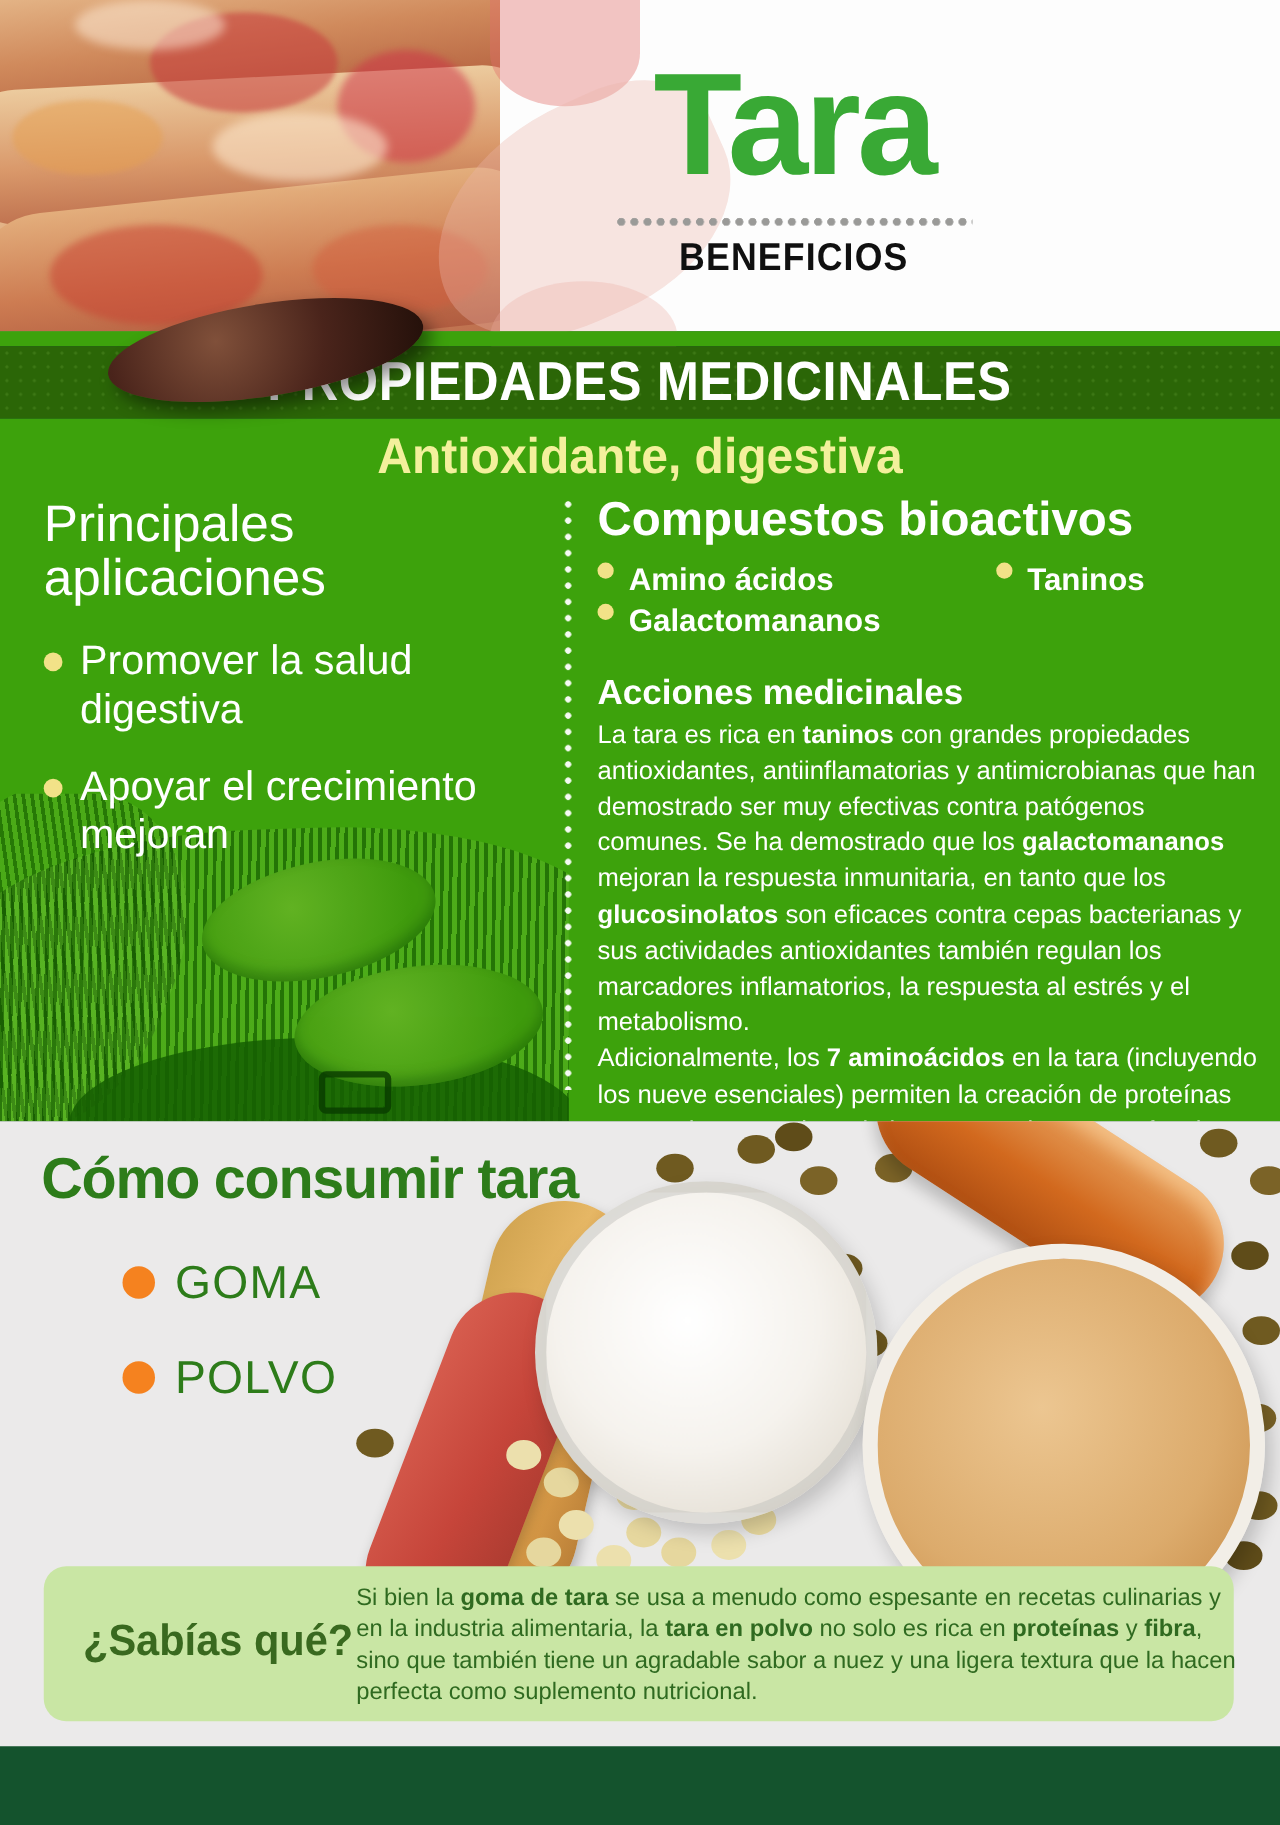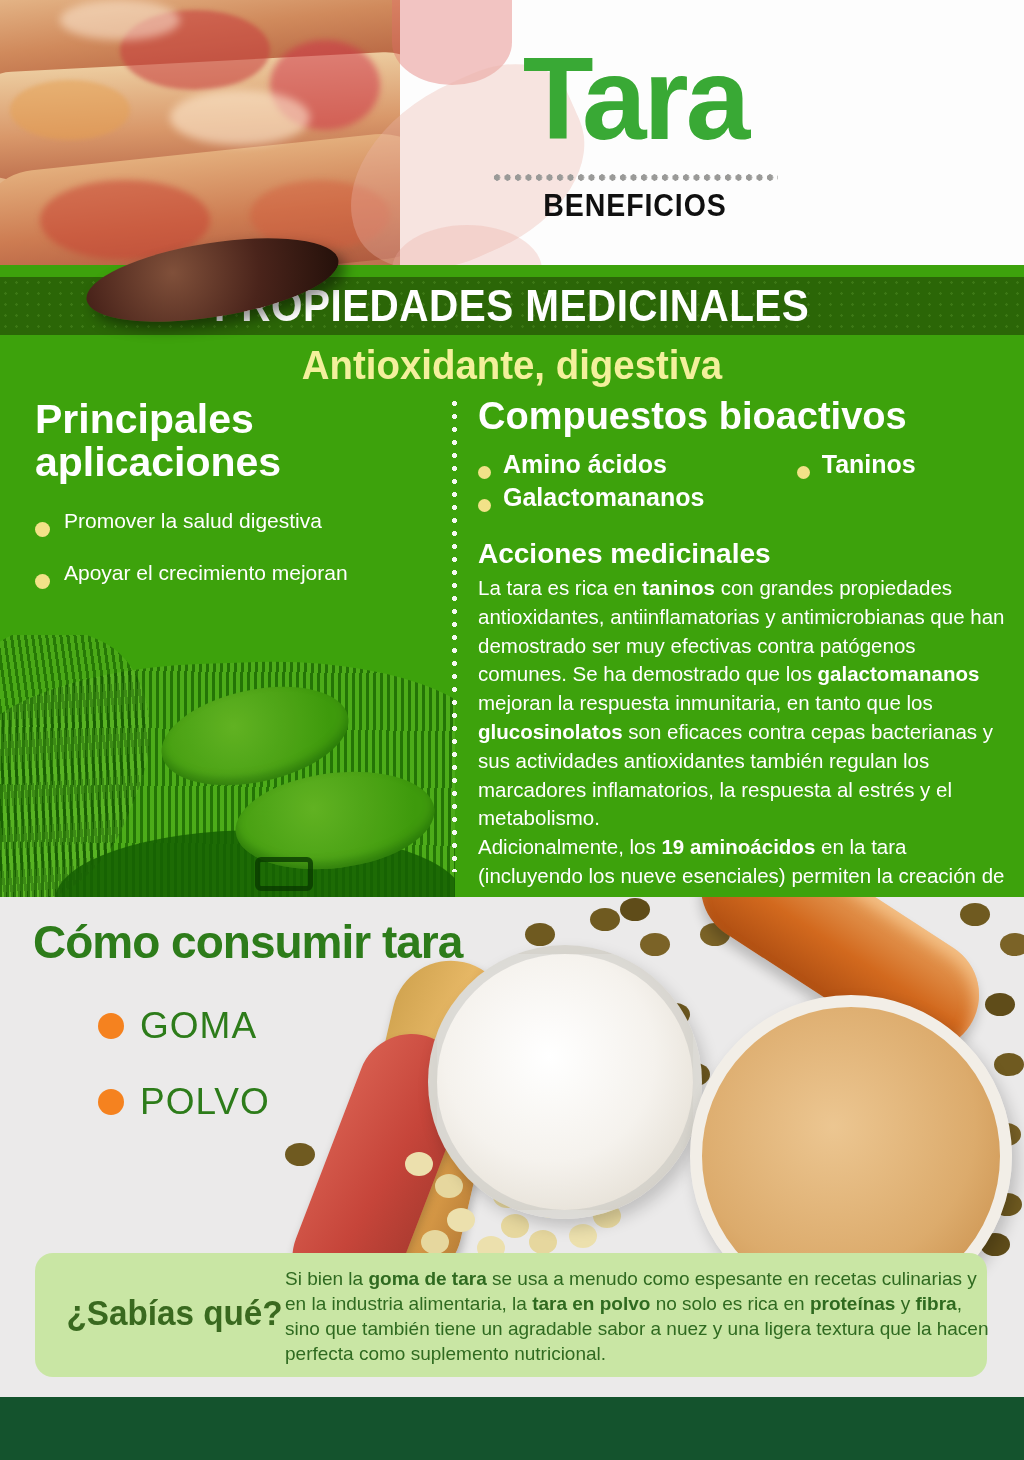--- a/index.html
+++ b/index.html
@@ -61,33 +61,33 @@
       border-radius:45%;
       background:repeating-linear-gradient(60deg, rgba(10,66,0,.45) 0 3px, rgba(140,210,80,.18) 3px 7px); }
   .hand { position:absolute; border-radius:50%; background:radial-gradient(circle at 40% 35%,#63b324,#3f9a0d 75%); box-shadow:inset 0 -6px 10px rgba(0,60,0,.35); }
   .hand1 { left:160px; top:55px; width:190px; height:92px; transform:rotate(-12deg); }
   .hand2 { left:235px; top:138px; width:200px; height:95px; transform:rotate(-7deg); }
   .pants { position:absolute; left:55px; top:195px; width:410px; height:140px; border-radius:50% 50% 0 0;
       background:rgba(20,92,2,.85); }
   .belt-buckle { position:absolute; left:255px; top:222px; width:58px; height:34px; border:5px solid rgba(6,54,0,.8); border-radius:6px; }
 
   .col-left { position:absolute; left:35px; top:63px; width:405px; }
-  .col-left h3 { font-size:41px; font-weight:bold; color:#ffffff; line-height:1.04; margin-bottom:26px; }
+  .col-left h3 { font-size:41px; font-weight:normal; color:#ffffff; line-height:1.04; margin-bottom:26px; }
   .app-item { display:flex; margin-bottom:24px; }
   .dot-y { flex:0 0 auto; width:15px; height:15px; border-radius:50%; background:#f2e288; margin:13px 14px 0 0; }
-  .app-item .txt { font-size:21px; color:#ffffff; line-height:1.16; }
+  .app-item .txt { font-size:33px; color:#ffffff; line-height:1.16; }
 
   .divider-v { position:absolute; left:451px; top:65px; width:7px; height:472px;
       background-image:radial-gradient(circle at 3.5px 3.5px, rgba(255,255,255,.95) 2.3px, transparent 2.7px);
       background-size:7px 13px; background-repeat:repeat-y; }
 
   .col-right { position:absolute; left:478px; top:60px; width:532px; }
   .col-right h3 { font-size:38px; font-weight:bold; color:#ffffff; margin-bottom:12px; }
   .comp-grid { display:grid; grid-template-rows:repeat(2,auto); grid-auto-flow:column; grid-column-gap:30px; width:500px; }
-  .comp-item { display:flex; align-items:flex-end; margin-bottom:4px; }
+  .comp-item { display:flex; align-items:flex-start; margin-bottom:4px; }
   .dot-y2 { flex:0 0 auto; width:13px; height:13px; border-radius:50%; background:#f2e288; margin-right:12px; }
   .comp-item .txt { font-size:25px; font-weight:bold; color:#ffffff; }
   .actions-h { font-size:28px; font-weight:bold; color:#ffffff; margin:22px 0 4px 0; }
   .actions-p { font-size:20.5px; color:#ffffff; line-height:28.8px; }
   .actions-p b { font-weight:bold; }
 
   
   .gray { position:absolute; left:0; top:897px; width:1024px; height:500px; background:#ebeaea; overflow:hidden; }
   .consume-h { position:absolute; left:33px; top:18px; font-size:46px; font-weight:bold; color:#2d7c1a; letter-spacing:-1px; }
   .consume-item { position:absolute; left:98px; display:flex; align-items:center; }
@@ -220,21 +220,21 @@
           <span class="dot-y2"></span>
           <span class="txt">Galactomananos</span>
         </div>
         <div class="comp-item">
           <span class="dot-y2"></span>
           <span class="txt">Taninos</span>
         </div>
       </div>
       <div class="actions-h">Acciones medicinales</div>
       <p class="actions-p"><span>La tara es rica en </span><b>taninos</b><span> con grandes propiedades antioxidantes, antiinflamatorias y antimicrobianas que han demostrado ser muy efectivas contra patógenos comunes. Se ha demostrado que los </span><b>galactomananos</b><span> mejoran la respuesta inmunitaria, en tanto que los </span><b>glucosinolatos</b><span> son eficaces contra cepas bacterianas y sus actividades antioxidantes también regulan los marcadores inflamatorios, la respuesta al estrés y el metabolismo.</span></p>
-      <p class="actions-p"><span>Adicionalmente, los </span><b>19 aminoácidos</b><span> en la tara (incluyendo los nueve esenciales) permiten la creación de proteínas necesarias para el crecimiento muscular y otras funciones vitales.</span></p>
+      <p class="actions-p"><span>Adicionalmente, los </span><b>7 aminoácidos</b><span> en la tara (incluyendo los nueve esenciales) permiten la creación de proteínas necesarias para el crecimiento muscular y otras funciones vitales.</span></p>
     </div>
   </div>
 
   <div class="gray">
     <div class="collage">
       <div class="seeds"></div>
       <div class="pod-c pod-orange"></div>
       <div class="pod-c pod-yellow"></div>
       <div class="pod-c pod-red"></div>
       <div class="flakes"></div>

